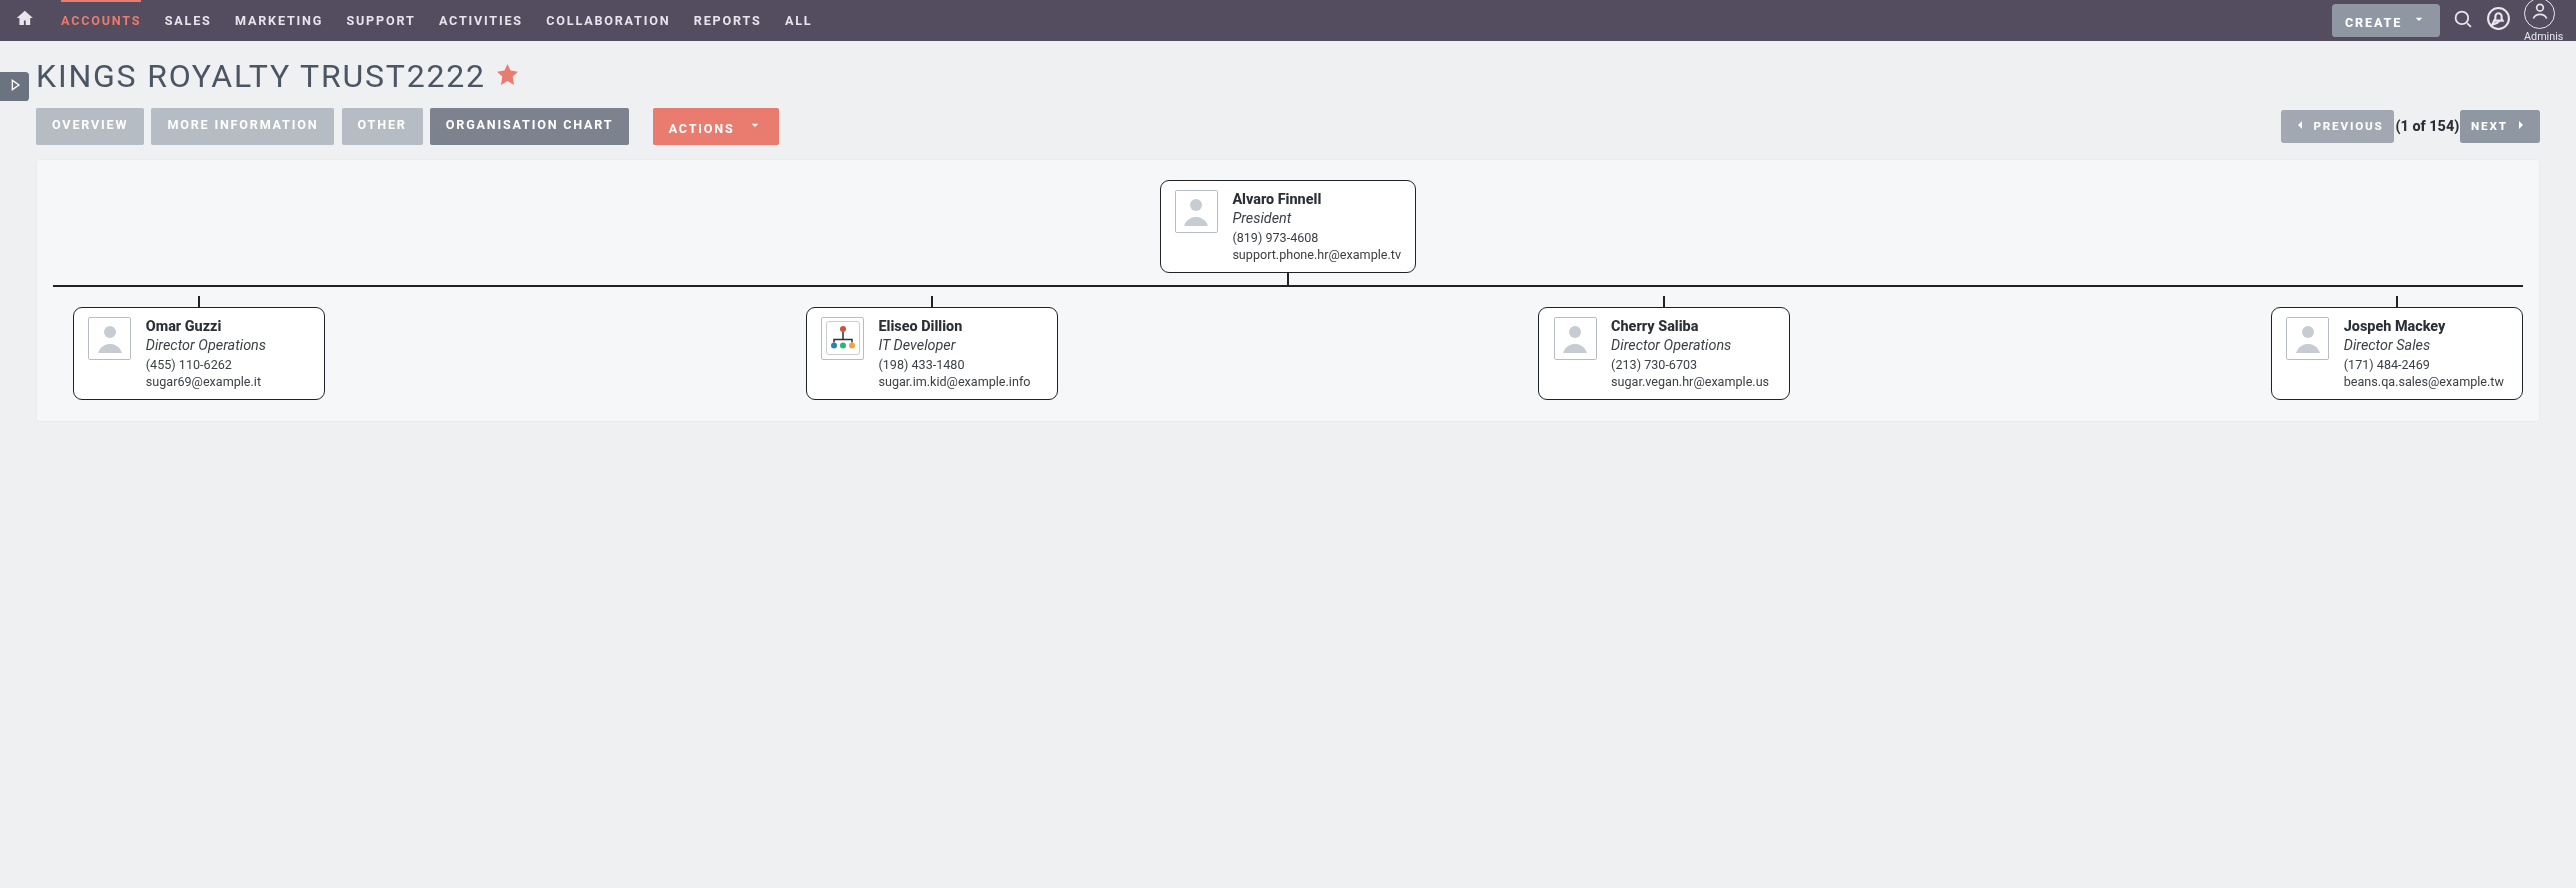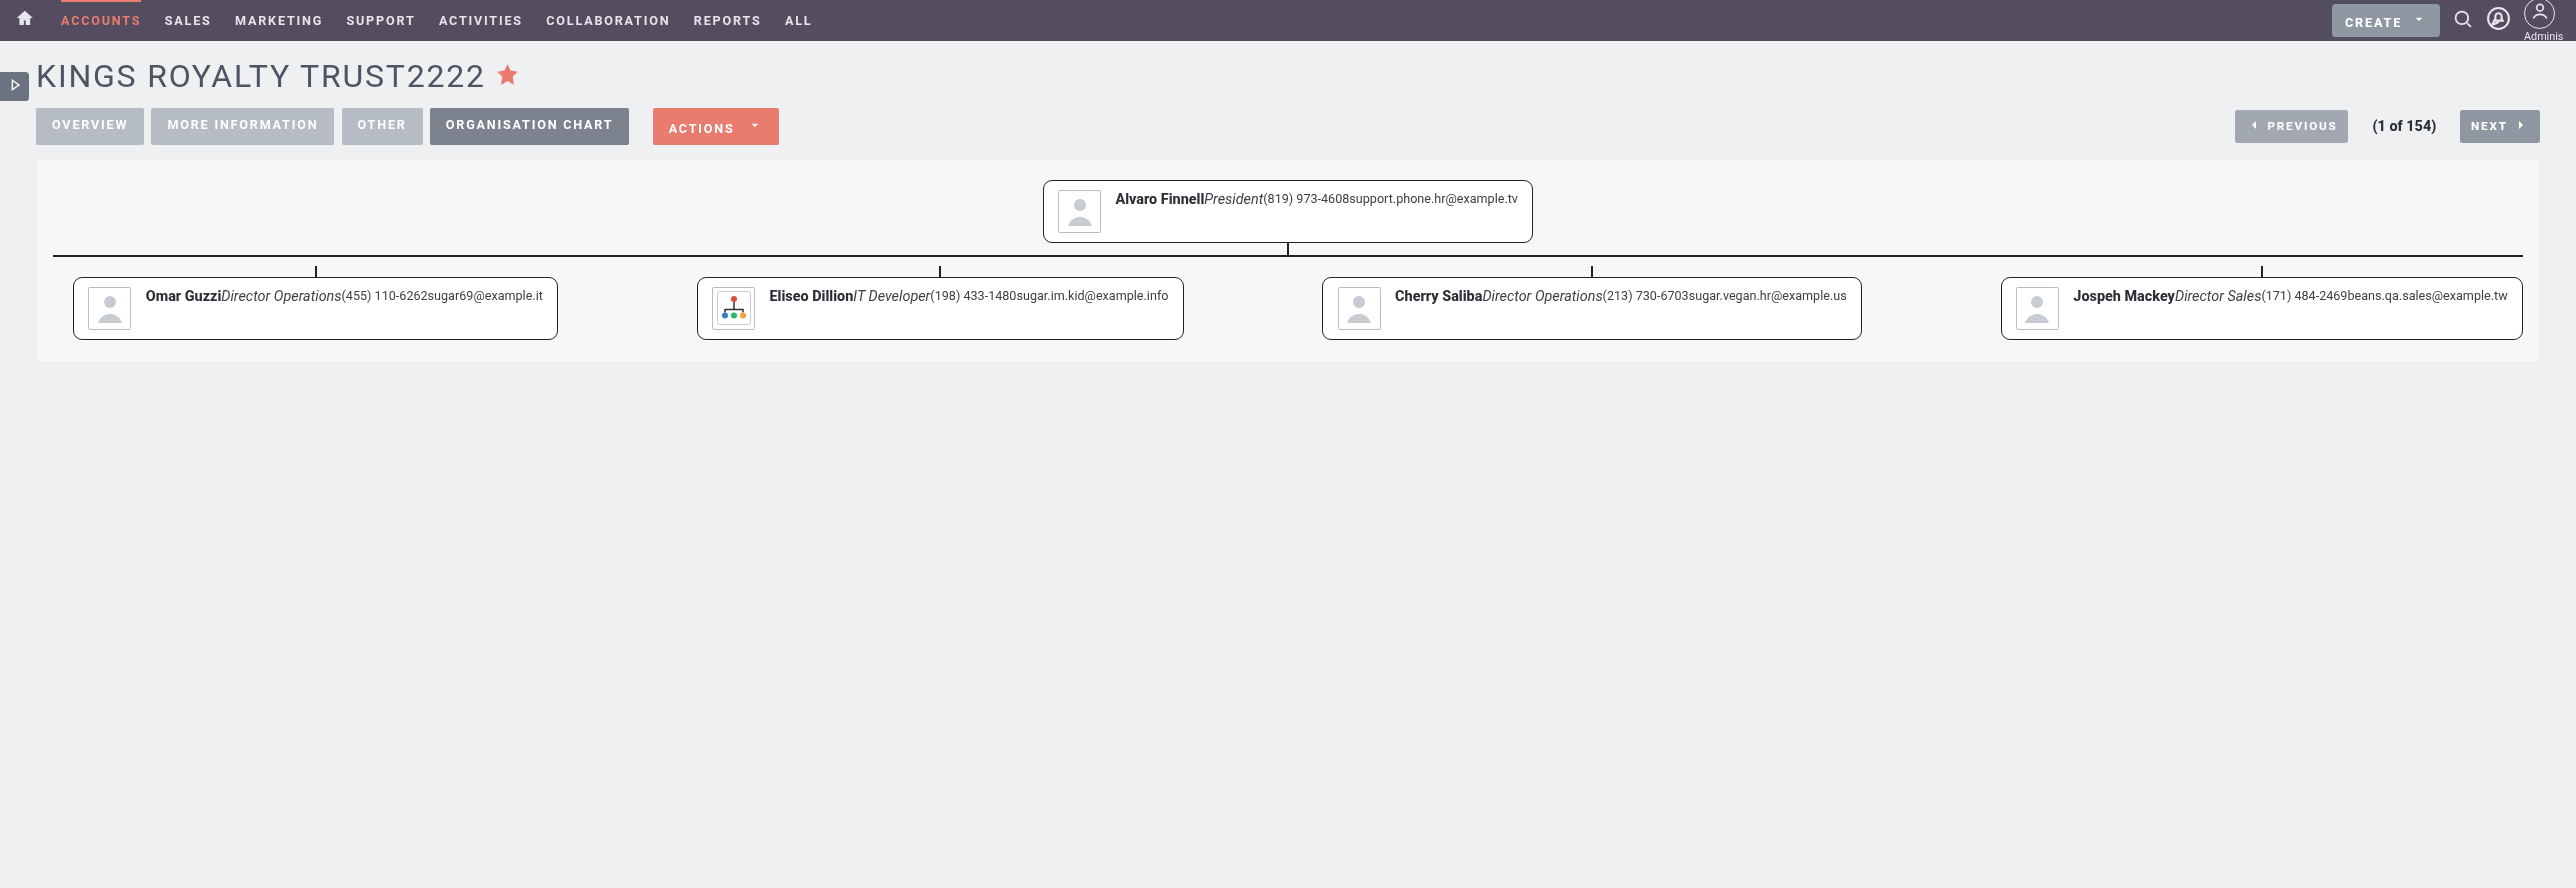--- a/index.html
+++ b/index.html
@@ -57,21 +57,21 @@
   .tabs-row{display:flex;align-items:center;justify-content:space-between;gap:10.8px;}
   .tabs{display:flex;gap:7.2px;flex-wrap:wrap;}
   .tab{
     padding:9px 16px;border-radius:1.8px;color:#fff;font-weight:700;letter-spacing:1.8px;font-size:12.6px;cursor:pointer;text-transform:uppercase;
     background:var(--tab-grey);
   }
   .tab.dark{background:var(--tab-dark);}
   .tab.accent{background:var(--accent);margin-left:16px;}
   .tab .chev{margin-left:7.2px;}
 
-  .pager{display:flex;align-items:center;gap:24px;}
+  .pager{display:flex;align-items:center;gap:1px;}
   .pager .ghost{
     background:#8f97a2;color:#fff;border-radius:2.7px;
     padding:7.2px 10.8px;display:flex;align-items:center;gap:5.4px;font-weight:800;letter-spacing:1.8px;font-size:11.7px;cursor:pointer;text-transform:uppercase;
   }
   .pager .ghost.disabled{opacity:.8;cursor:default;}
   .pager .count{font-weight:800;color:#2b2f36;}
 
   
   .panel{
     margin-top:14.4px;background:var(--panel-bg);border:0.9px solid #e9ecef;border-radius:3.6px;
@@ -81,21 +81,21 @@
 
   .card{
     display:flex;gap:14.4px;align-items:flex-start;
     border:1.8px solid var(--card-border);border-radius:9px;background:#fff;
     padding:9px 14.4px;min-width:216px;
   }
   .card .photo{
     width:43px;height:43px;border:0.9px solid #b5bcc3;border-radius:1.8px;background:#fff;display:flex;align-items:center;justify-content:center;color:#c7ccd3;
   }
   .card .photo.colored{color:inherit;}
-  .card .meta{display:flex;flex-direction:row;line-height:1.35;}
+  .card .meta{display:flex;flex-direction:column;line-height:1.35;}
   .card .name{font-weight:800;color:#2b2f36;}
   .card .title{font-style:italic;color:#3b3f46;}
   .card .phone,.card .email{color:#3b3f46;font-size:12.6px;}
 
   .level-1{margin-top:3.6px;}
   .connector-v{width:1.8px;height:12.6px;background:#222;}
 
   .branch{position:relative;width:100%;padding-left:20px;}
   .branch .rail{
     position:absolute;left:0;right:0;top:0;height:1.8px;background:#222;

